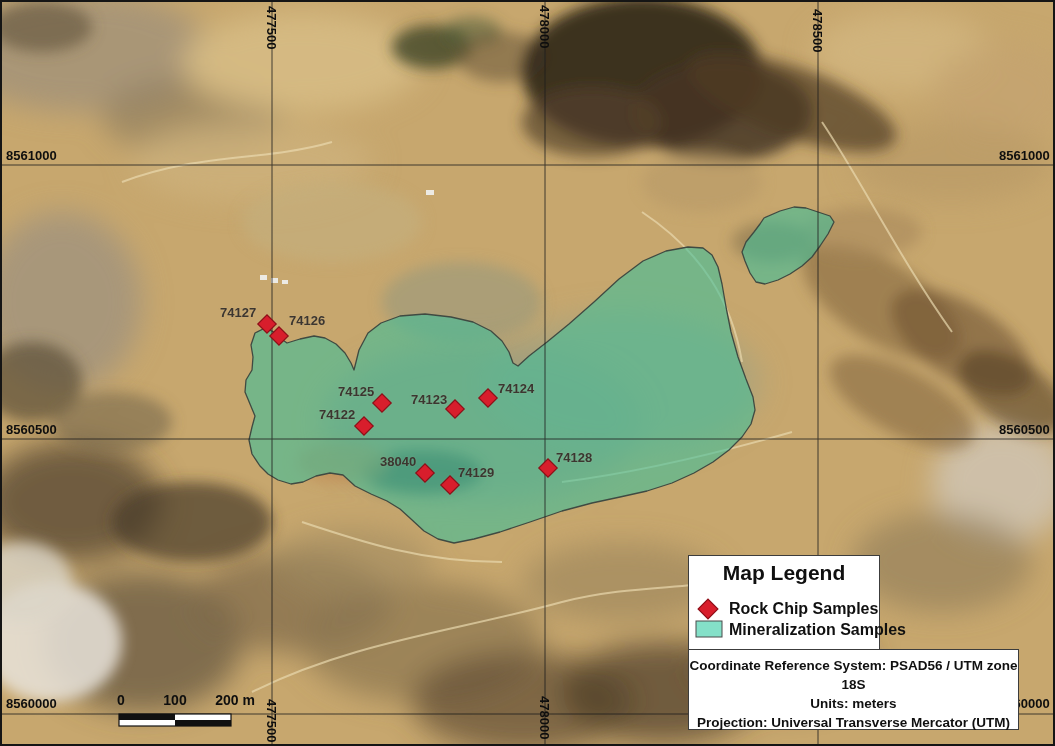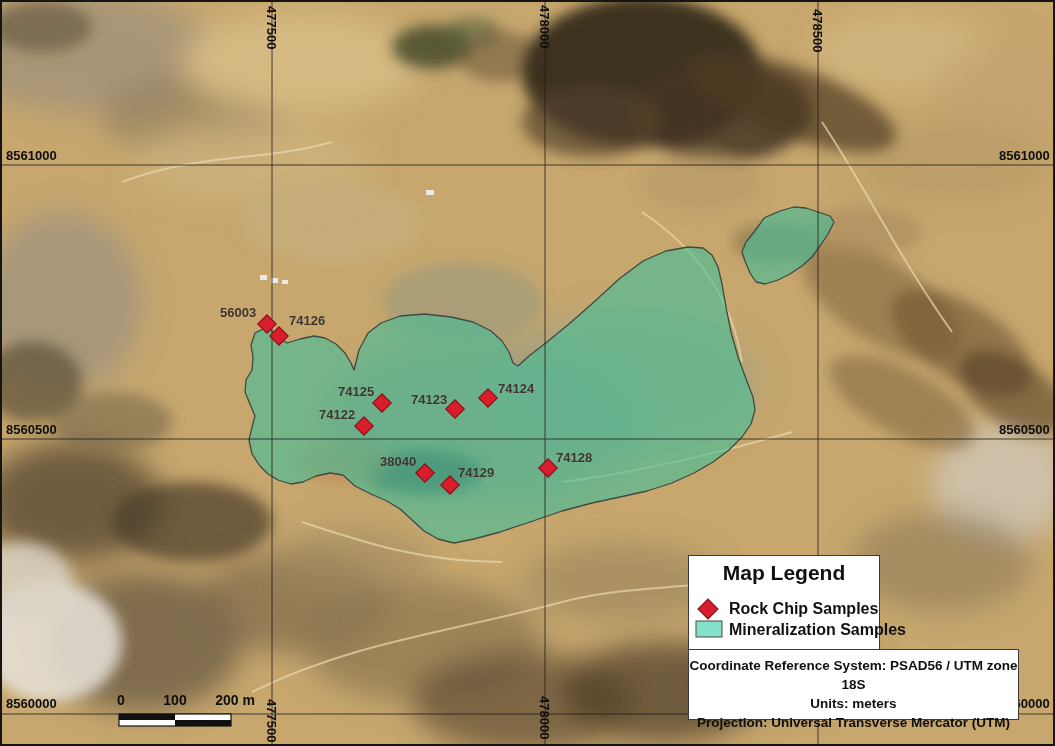--- a/index.html
+++ b/index.html
@@ -16,21 +16,21 @@
   .sample-lbl{position:absolute;color:#3c3630;font-size:13px;white-space:nowrap;z-index:2;
     text-shadow:0 0 2px rgba(210,200,180,.25);}
   .scale-lbl{position:absolute;color:#0e0e0e;font-size:14px;white-space:nowrap;z-index:2;transform:translateX(-50%);}
   .legend-box{
     position:absolute;left:686px;top:553px;width:192px;height:104px;z-index:4;
     background:#ffffff;border:1px solid #3c3c3c;box-sizing:border-box;
   }
   .legend-title{text-align:center;font-size:21px;color:#101010;margin-top:5px;}
   .legend-item{position:absolute;left:727px;font-size:16px;color:#101010;z-index:5;white-space:nowrap;}
   .crs-box{
-    position:absolute;left:686px;top:647px;width:331px;height:71px;z-index:4;
+    position:absolute;left:686px;top:647px;width:331px;height:81px;z-index:4;
     background:#ffffff;border:1px solid #3c3c3c;box-sizing:border-box;
     text-align:center;font-size:13.5px;color:#101010;line-height:19px;padding-top:6px;
   }
   .icon-abs{position:absolute;z-index:5;}
 </style>
 </head>
 <body>
 
 <div class="stage">
 
@@ -184,21 +184,21 @@
   <span class="lbl rot" style="left:277px;top:697px;">477500</span>
   <span class="lbl rot" style="left:550px;top:694px;">478000</span>
 
   <span class="lbl" style="left:4px;top:146px;">8561000</span>
   <span class="lbl" style="left:4px;top:420px;">8560500</span>
   <span class="lbl" style="left:4px;top:694px;">8560000</span>
   <span class="lbl" style="left:997px;top:146px;">8561000</span>
   <span class="lbl" style="left:997px;top:420px;">8560500</span>
   <span class="lbl" style="left:997px;top:694px;">8560000</span>
 
-  <span class="sample-lbl" style="left:218px;top:303px;">56003</span>
+  <span class="sample-lbl" style="left:218px;top:303px;">74127</span>
   <span class="sample-lbl" style="left:287px;top:311px;">74126</span>
   <span class="sample-lbl" style="left:336px;top:382px;">74125</span>
   <span class="sample-lbl" style="left:409px;top:390px;">74123</span>
   <span class="sample-lbl" style="left:496px;top:379px;">74124</span>
   <span class="sample-lbl" style="left:317px;top:405px;">74122</span>
   <span class="sample-lbl" style="left:378px;top:452px;">38040</span>
   <span class="sample-lbl" style="left:456px;top:463px;">74129</span>
   <span class="sample-lbl" style="left:554px;top:448px;">74128</span>
 
   <span class="scale-lbl" style="left:119px;top:690px;">0</span>

